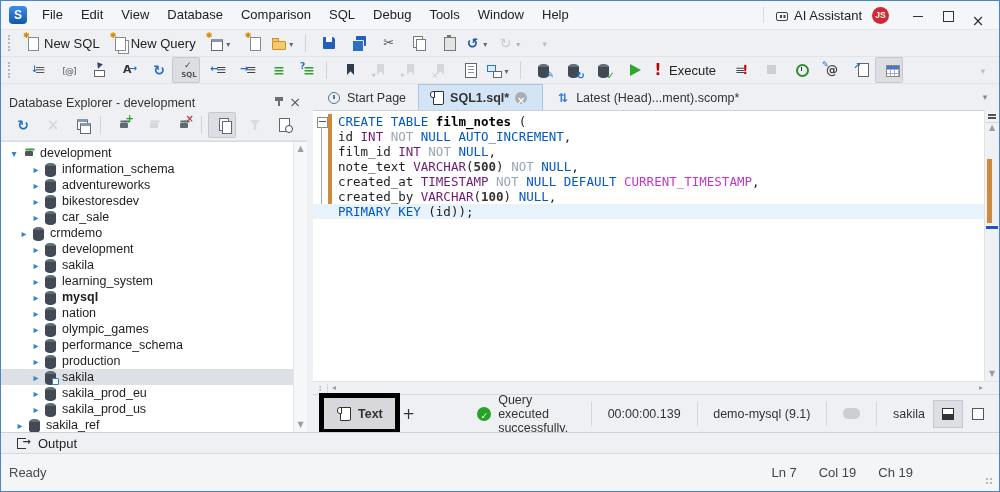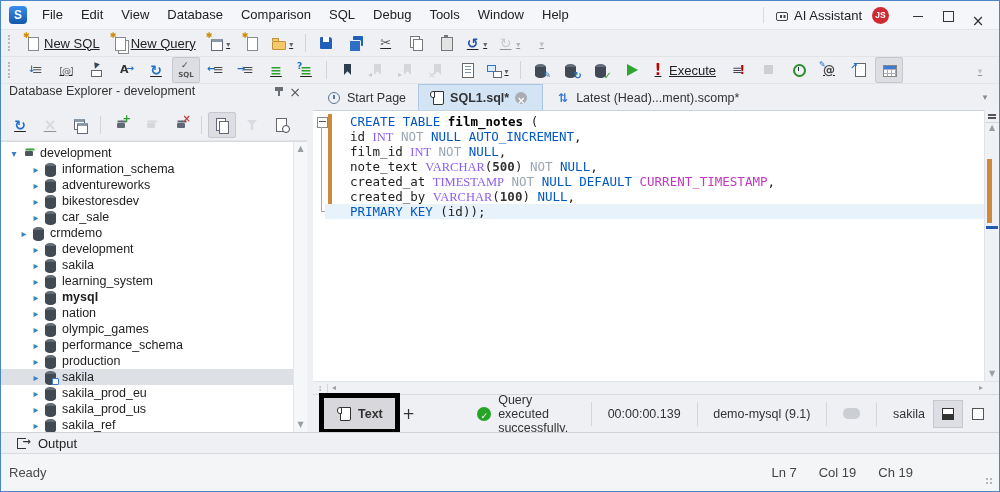--- a/index.html
+++ b/index.html
@@ -22,22 +22,22 @@
   .winbtn{width:30px;text-align:center;line-height:28px;}
   .i-robot::before{content:"";position:absolute;left:2px;top:5px;width:10px;height:7px;border:1.5px solid #444;border-radius:2px;}
   .i-robot::after{content:"";position:absolute;left:6px;top:8px;width:1.5px;height:2.5px;background:#444;box-shadow:3.5px 0 0 #444;}
   .i-minimize::before{content:"";position:absolute;left:3px;top:8px;width:10px;height:1.5px;background:#333;}
   .i-maximize::before{content:"";position:absolute;left:3px;top:3px;width:9px;height:9px;border:1px solid #333;}
   .i-close-window::before{content:"×";font-size:15px;line-height:15px;color:#333;}
   
   .toolbar{height:30px;display:flex;align-items:center;background:#eef0f3;border-bottom:1px solid #e2e4e8;padding:0 4px;}
   .tbgrip{width:5px;height:16px;border-left:2px dotted #b6b9c0;margin:0 6px 0 3px;}
   .tbsep{width:1px;height:18px;background:#d2d4d9;margin:0 5px;}
-  .tbtn{height:24px;min-width:22px;display:inline-flex;align-items:center;justify-content:center;
-      padding:0 2px;border:1px solid transparent;border-radius:2px;margin:0 1px;cursor:default;text-decoration:underline;}
+  .tbtn{height:24px;min-width:22px;display:inline-flex;align-items:center;justify-content:flex-end;
+      padding:0 2px;border:1px solid transparent;border-radius:2px;margin:0 1px;cursor:default;}
   .tbtn.active{background:#dcdee3;border-color:#c6c8cd;}
   .tbtn.disabled{opacity:.45;}
   .tblabel{margin:0 4px 0 3px;}
   .i-caret{width:9px;}
   .i-caret::before{content:"▾";font-size:8px;color:#666;line-height:16px;}
   .push-right{margin-left:auto;}
   
   .i-new-sql::before,.i-new-query::before,.i-new-file::before{content:"";position:absolute;left:3px;top:2px;width:9px;height:12px;background:#fff;border:1px solid #8a8a8a;}
   .i-new-sql::after,.i-new-query::after,.i-new-file::after,.i-new-window::after{content:"✱";position:absolute;left:-2px;top:-4px;font-size:8px;color:#d08a00;}
   .i-new-query::before{box-shadow:3px 3px 0 -1px #fff,3px 3px 0 0 #8a8a8a;}
@@ -143,45 +143,45 @@
   
   .i-chevron{width:14px;}
   .i-chevron::before{content:"▸";color:#3b82c4;font-size:10px;line-height:16px;}
   .i-chevron.exp::before{content:"▾";}
   .i-database::before,.i-database-current::before{content:"";position:absolute;left:2px;top:2px;width:11px;height:11px;
       background:#414a54;border-top:3px solid #626d78;border-radius:5px/3px;}
   .i-database-current::after{content:"";position:absolute;right:0;bottom:0;width:5px;height:5px;background:#fff;border:1px solid #3a7bd5;border-radius:1px;}
   
   .main{height:348px;display:flex;}
   .explorer{width:306px;display:flex;flex-direction:column;background:#eef0f3;}
-  .exp-header{height:26px;display:flex;align-items:flex-start;padding:0 4px 0 8px;font-size:12.5px;color:#333;}
+  .exp-header{height:26px;display:flex;align-items:flex-end;padding:0 4px 0 8px;font-size:12.5px;color:#333;}
   .exp-header .title{flex:1;}
   .exp-toolbar{height:30px;display:flex;align-items:center;padding:0 4px;border-bottom:1px solid #e2e4e8;}
   .tree{flex:1;background:#fff;border-top:1px solid #d7dade;position:relative;overflow:hidden;display:flex;}
   .tree-rows{flex:1;padding-top:3px;}
   .trow{height:16px;display:flex;align-items:center;font-size:12.5px;white-space:nowrap;}
   .trow.selected{background:#dde1e6;}
   .trow .lbl{margin-left:3px;color:#1e1e1e;}
   .vscroll-tree{width:13px;background:#f6f7f9;border-left:1px solid #e4e6ea;display:flex;flex-direction:column;align-items:center;justify-content:space-between;padding:2px 0;}
   .sarrow{font-size:8px;color:#9a9ea5;line-height:10px;font-family:"DejaVu Sans",sans-serif;}
   .vsplit{width:6px;background:#eef0f3;}
   
   .editor-side{flex:1;display:flex;flex-direction:column;min-width:0;}
   .tabbar{height:26px;display:flex;align-items:flex-end;background:#eef0f3;padding-left:2px;}
   .tab{height:25px;display:flex;align-items:center;padding:0 10px;font-size:12.5px;color:#333;
       border:1px solid transparent;border-bottom:none;margin-right:1px;}
   .tab .ic{margin-right:5px;}
   .tab.active{background:#d3e4f5;border-color:#aac6e2;font-weight:bold;}
   .tabbar .i-overflow{margin-left:auto;margin-right:6px;margin-bottom:6px;}
   .editor-wrap{flex:1;display:flex;min-height:0;}
   .editor{flex:1;background:#fff;position:relative;overflow:hidden;border-top:1px solid #c9d3de;}
-  .code{position:absolute;left:12px;top:3px;right:0;font-family:"DejaVu Sans Mono","Liberation Mono",monospace;font-size:12.5px;line-height:15px;}
+  .code{position:absolute;left:0;top:3px;right:0;font-family:"DejaVu Sans Mono","Liberation Mono",monospace;font-size:12.5px;line-height:15px;}
   .cline{height:15px;padding-left:25px;white-space:pre;}
   .cline.cur{background:#e8f2fb;}
-  .tk-k{color:#0058c6;} .tk-t{color:#8b5cf6;font-family:Liberation Serif, serif;} .tk-g{color:#9aa7b2;} .tk-m{color:#c436c4;}
+  .tk-k{color:#0058c6;} .tk-t{color:#701a75;} .tk-g{color:#9aa7b2;} .tk-m{color:#c436c4;}
   .tk-n{color:#333;font-weight:bold;} .tk-p{color:#1e1e1e;} .tk-b{color:#000;font-weight:bold;}
   .fold-box{position:absolute;left:4px;top:6px;width:9px;height:9px;border:1px solid #8a8a8a;background:#fff;}
   .fold-box::before{content:"";position:absolute;left:1px;right:1px;top:3px;height:1px;background:#555;}
   .fold-line{position:absolute;left:8px;top:16px;width:1px;height:84px;background:#aaa;}
   .fold-corner{position:absolute;left:8px;top:100px;width:5px;height:1px;background:#aaa;}
   .change-bar{position:absolute;left:15px;top:3px;width:4px;height:105px;background:#cd8a3c;}
   .vscroll-ed{width:14px;background:#f0f1f4;border-left:1px solid #dfe2e6;display:flex;flex-direction:column;align-items:center;}
   .split-btn{width:14px;height:12px;border-bottom:1px solid #d4d7db;position:relative;}
   .split-btn::before{content:"";position:absolute;left:3px;top:4px;width:8px;height:1.5px;background:#555;box-shadow:0 3px 0 #555;}
   .vtrack{flex:1;width:14px;position:relative;}
@@ -493,21 +493,21 @@
             <div class="trow" style="padding-left: 28px;">
               <span class="ic i-chevron"></span>
               <span class="ic i-database"></span>
               <span class="lbl">sakila_prod_eu</span>
             </div>
             <div class="trow" style="padding-left: 28px;">
               <span class="ic i-chevron"></span>
               <span class="ic i-database"></span>
               <span class="lbl">sakila_prod_us</span>
             </div>
-            <div class="trow" style="padding-left: 28px;">
+            <div class="trow" style="padding-left: 12px;">
               <span class="ic i-chevron"></span>
               <span class="ic i-database"></span>
               <span class="lbl">sakila_ref</span>
             </div>
           </div>
         <div class="vscroll-tree">
           <span class="sarrow">▲</span>
           <span class="sarrow">▼</span>
         </div>
       </div>

